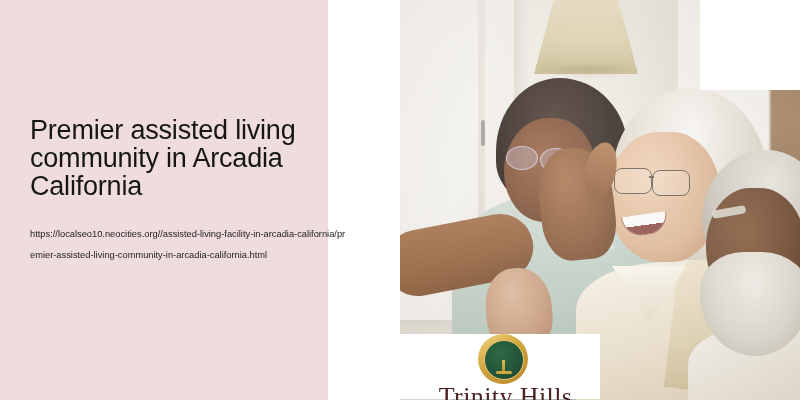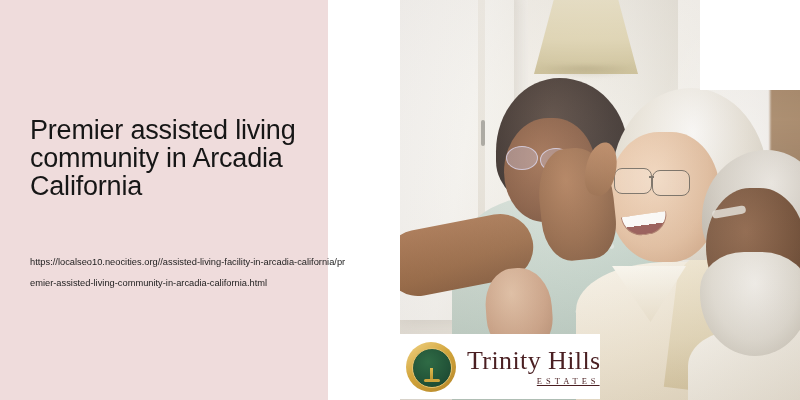--- a/index.html
+++ b/index.html
@@ -43,21 +43,20 @@
   .url-text {
     position: absolute;
     left: 30px;
     top: 224px;
     width: 320px;
     font-size: 9.3px;
     line-height: 21px;
     color: #1d1d1d;
     word-break: break-all;
     font-weight: 400;
-    margin-top: 28px;
   }
 
   
   .photo {
     position: absolute;
     left: 400px;
     top: 0;
     width: 400px;
     height: 400px;
     overflow: hidden;
@@ -440,20 +439,21 @@
   
   .logo-panel {
     position: absolute;
     left: 400px;
     top: 334px;
     width: 200px;
     height: 65px;
     background: #ffffff;
     display: flex;
     align-items: center;
+    flex-direction: column;
   }
   .emblem {
     position: relative;
     margin-left: 6px;
     width: 50px;
     height: 50px;
     border-radius: 50%;
     background: linear-gradient(145deg, #f2d487 0%, #d2a53c 45%, #b5862a 100%);
     flex: 0 0 auto;
   }

